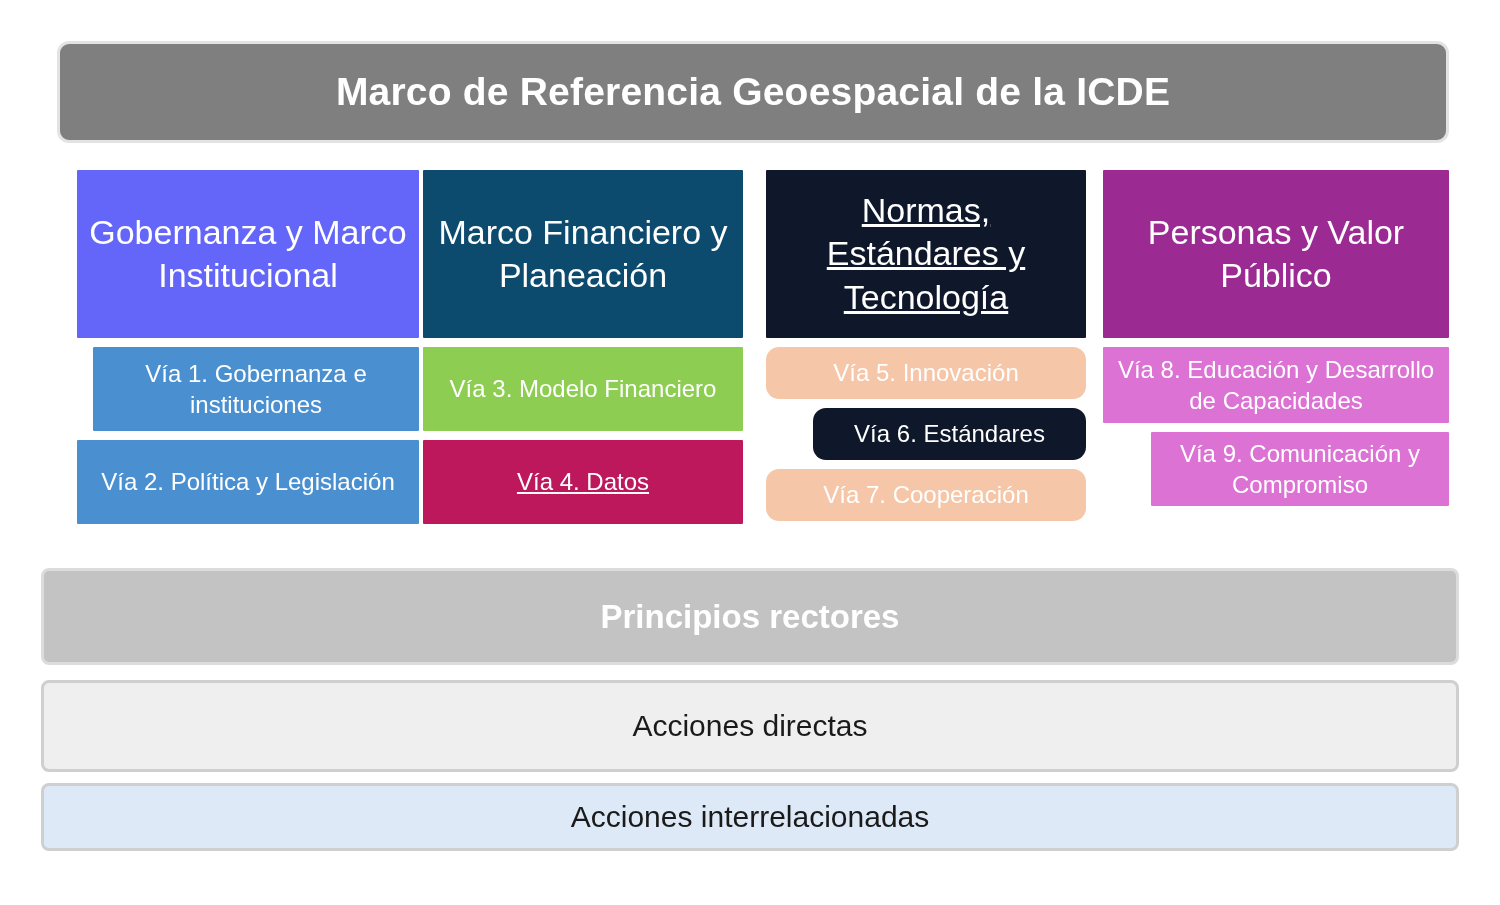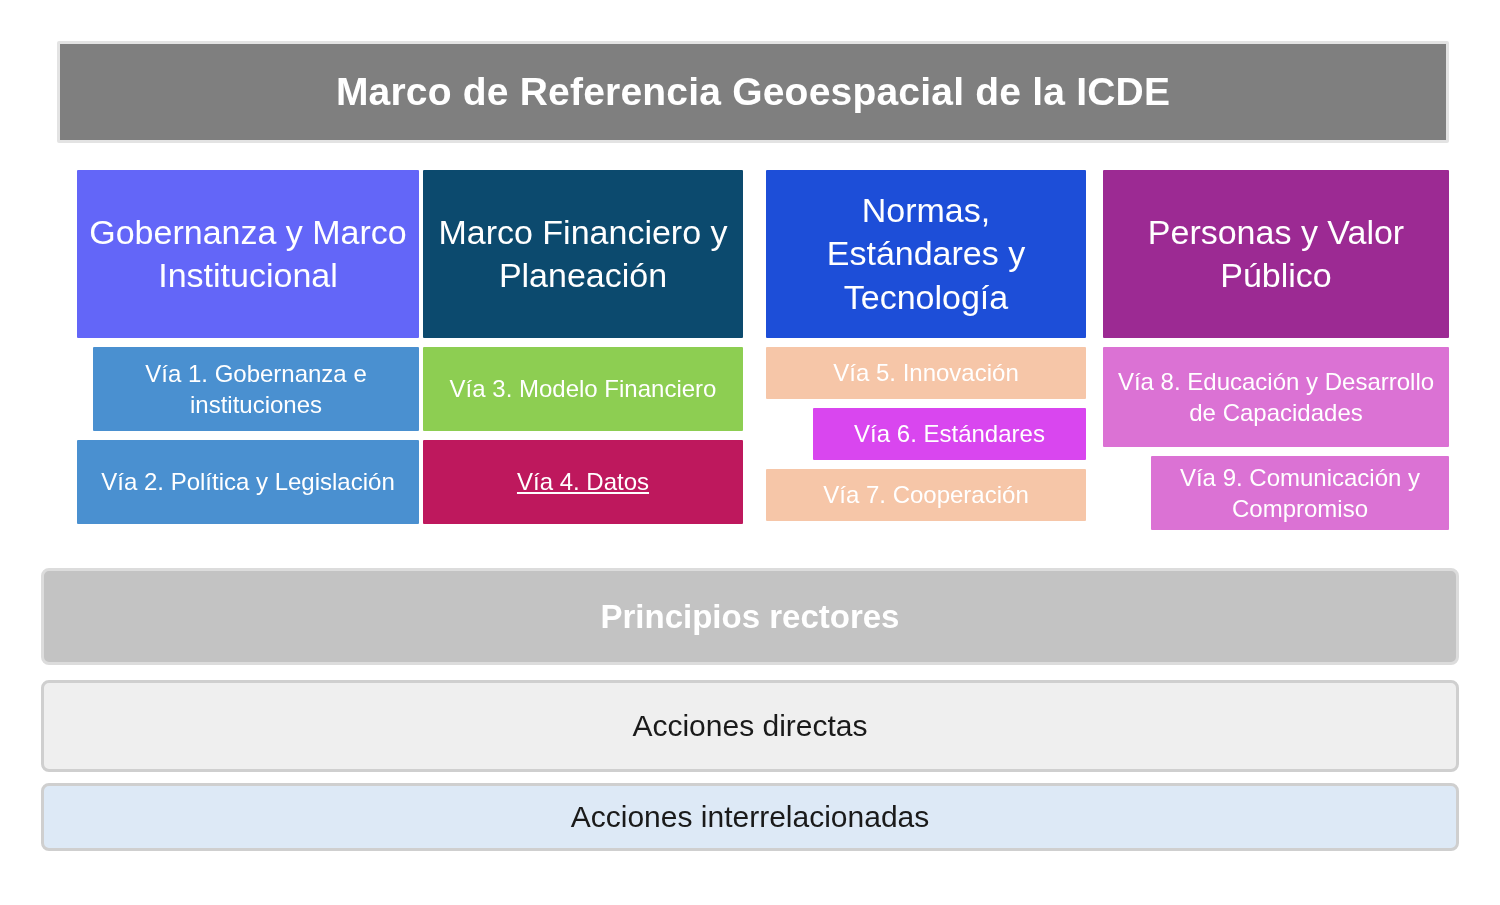--- a/index.html
+++ b/index.html
@@ -24,21 +24,21 @@
 
   
   .header-bar {
     position: absolute;
     left: 57px;
     top: 41px;
     width: 1392px;
     height: 102px;
     background: #7f7f7f;
     border: 3px solid #e3e3e3;
-    border-radius: 2px;
+    border-radius: 12px;
     box-sizing: border-box;
     display: flex;
     align-items: center;
     justify-content: center;
   }
   .header-bar .title-text {
     color: #ffffff;
     font-size: 39px;
     font-weight: bold;
     letter-spacing: 0.2px;
@@ -89,22 +89,22 @@
     color: #ffffff;
     font-size: 24px;
     line-height: 1.3;
     padding: 0 10px;
     box-sizing: border-box;
   }
 
   
   .col-0 .via-box,
   .col-1 .via-box { height: 84px; }
-  .col-2 .via-box { height: 52px; margin-top: 9px; }
-  .col-3 .via-box.tall { height: 100px; }
+  .col-2 .via-box { height: 52px; margin-top: 9px; border-radius: 13px; }
+  .col-3 .via-box.tall { height: 76px; }
   .col-3 .via-box.short { height: 74px; margin-left: 48px; }
 
   
   .foot-bar {
     position: absolute;
     left: 41px;
     width: 1418px;
     box-sizing: border-box;
     border-radius: 8px;
     display: flex;
@@ -155,23 +155,23 @@
       <div class="via-box" style="background: rgb(74, 144, 208);">Vía 2. Política y Legislación</div>
     </div>
 
     <div class="column col-1">
       <div class="pillar-head" style="background: #0c4a6e;">Marco Financiero y Planeación</div>
       <div class="via-box" style="background: rgb(141, 206, 82);">Vía 3. Modelo Financiero</div>
       <div class="via-box" style="background: #be185d; text-decoration: underline;">Vía 4. Datos</div>
     </div>
 
     <div class="column col-2">
-      <div class="pillar-head" style="background: #1d4ed8;">Normas, Estándares y Tecnología</div>
+      <div class="pillar-head" style="background: #0f172a; text-decoration: underline;">Normas, Estándares y Tecnología</div>
       <div class="via-box" style="background: rgb(246, 198, 168);">Vía 5. Innovación</div>
-      <div class="via-box" style="background: #d946ef; margin-left: 47px;">Vía 6. Estándares</div>
+      <div class="via-box" style="background: #0f172a; margin-left: 47px;">Vía 6. Estándares</div>
       <div class="via-box" style="background: rgb(246, 198, 168);">Vía 7. Cooperación</div>
     </div>
 
     <div class="column col-3">
       <div class="pillar-head" style="background: rgb(156, 42, 147);">Personas y Valor Público</div>
       <div class="via-box tall" style="background: rgb(219, 114, 212);">Vía 8. Educación y Desarrollo de Capacidades</div>
       <div class="via-box short" style="background: rgb(219, 114, 212);">Vía 9. Comunicación y Compromiso</div>
     </div>
 
   </div>

